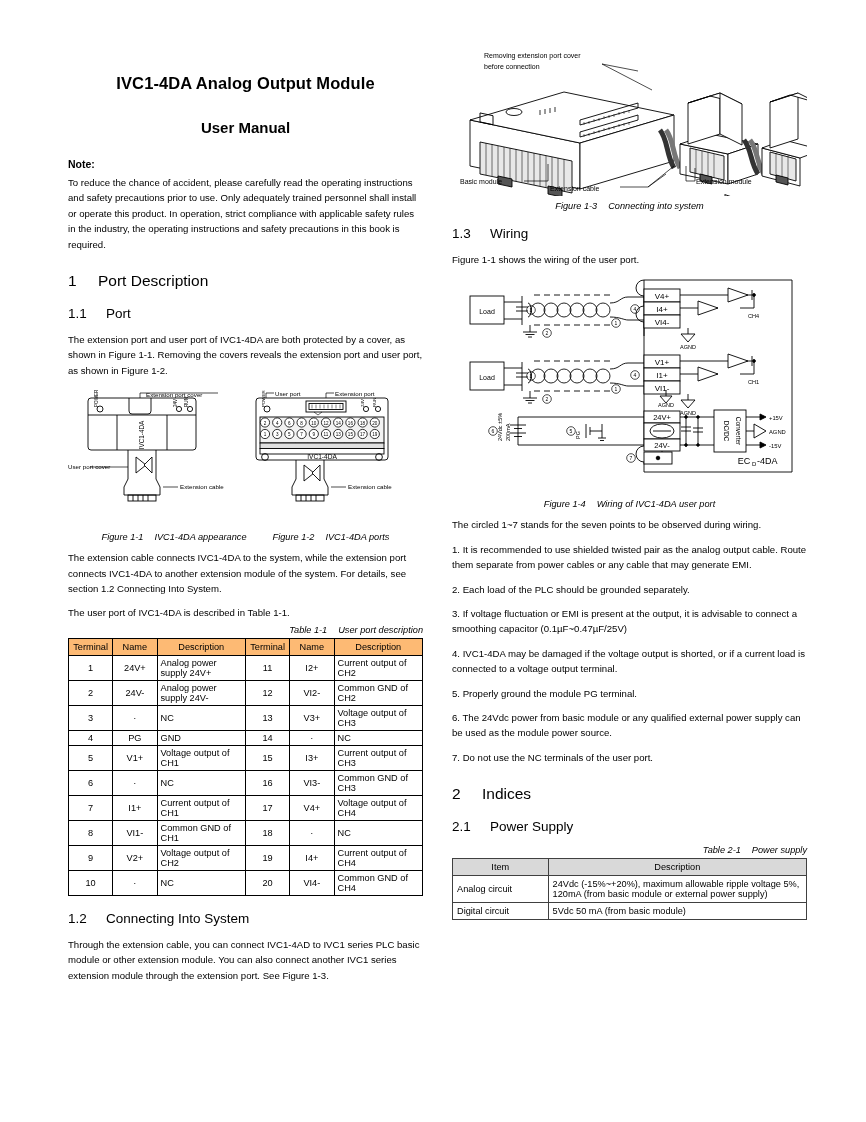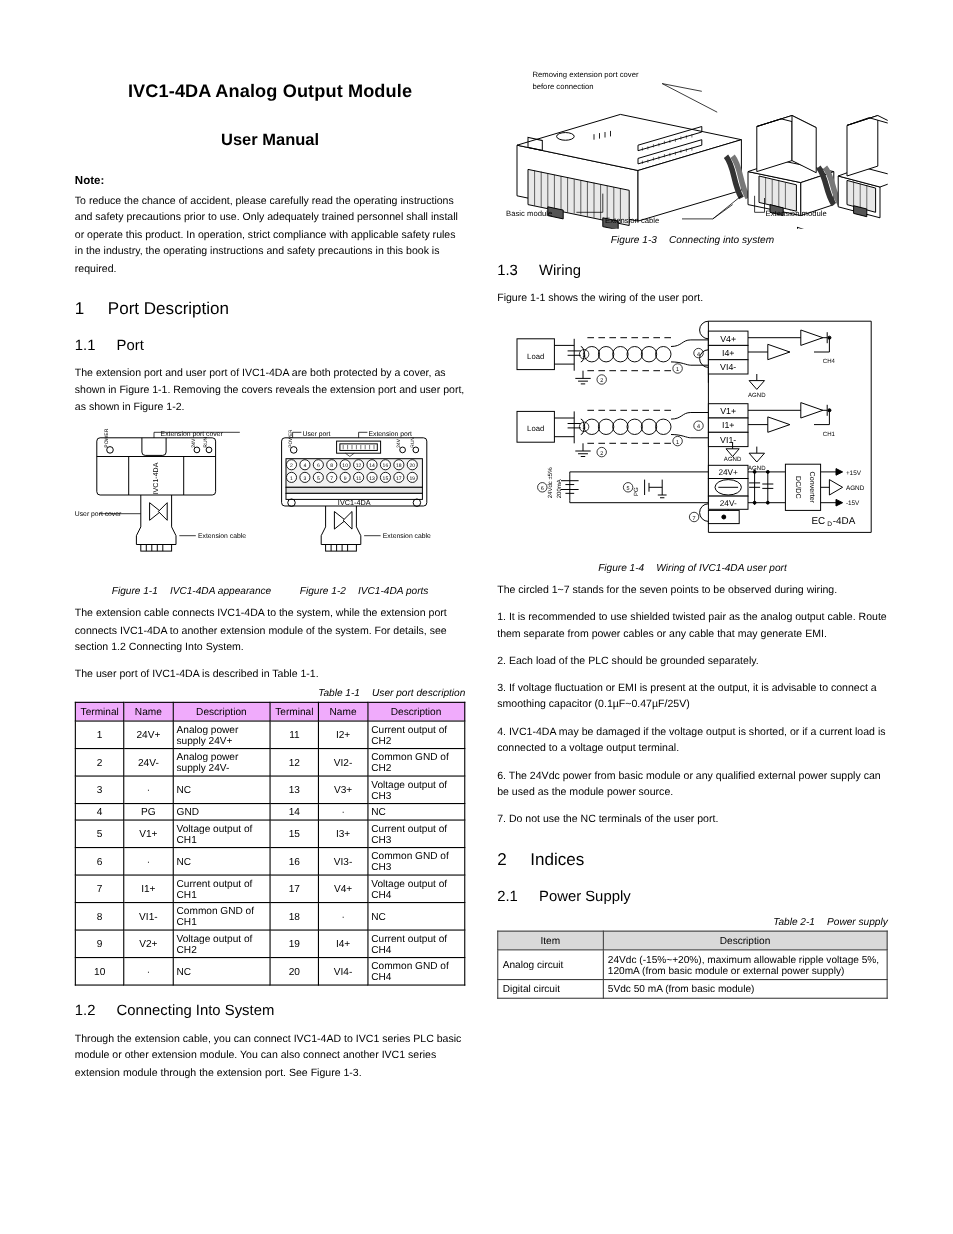--- a/index.html
+++ b/index.html
@@ -23,21 +23,21 @@
   }
   .col-left {
     position: absolute;
     left: 68px;
     top: 74px;
     width: 355px;
   }
   .col-right {
     position: absolute;
     left: 452px;
-    top: 56px;
+    top: 44px;
     width: 355px;
   }
 
   h1.doc-title {
     font-size: 16.5px;
     font-weight: bold;
     text-align: center;
     margin: 0 0 26px 0;
     letter-spacing: 0.1px;
   }
@@ -95,21 +95,21 @@
     border-collapse: collapse;
     width: 100%;
     font-size: 9.2px;
   }
   table.grid th, table.grid td {
     border: 1px solid #000;
     padding: 2px 3px;
     vertical-align: middle;
   }
   table.grid th {
-    background: #f0abfc;
+    background: #fdba74;
     font-weight: normal;
     text-align: center;
     padding: 3px 2px;
   }
   .c-term { width: 12.5%; text-align: center; }
   .c-name { width: 12.5%; text-align: center; }
   .c-desc { width: 25%; text-align: left; }
 
   table.ps { border-collapse: collapse; width: 100%; font-size: 9.2px; }
   table.ps th, table.ps td { border: 1px solid #404040; padding: 3px 4px; }
@@ -740,20 +740,21 @@
     <div class="fig-cap">
       <span>Figure 1-4</span><span class="gap"></span><span>Wiring of IVC1-4DA user port</span>
     </div>
 
     <p class="body">The circled 1~7 stands for the seven points to be observed during wiring.</p>
     <div id="wiring-notes">
         <p class="body">1. It is recommended to use shielded twisted pair as the analog output cable. Route them separate from power cables or any cable that may generate EMI.</p>
         <p class="body">2. Each load of the PLC should be grounded separately.</p>
         <p class="body">3. If voltage fluctuation or EMI is present at the output, it is advisable to connect a smoothing capacitor (0.1µF~0.47µF/25V)</p>
         <p class="body">4. IVC1-4DA may be damaged if the voltage output is shorted, or if a current load is connected to a voltage output terminal.</p>
+        <p class="body">5. Properly ground the module PG terminal.</p>
         <p class="body">6. The 24Vdc power from basic module or any qualified external power supply can be used as the module power source.</p>
         <p class="body">7. Do not use the NC terminals of the user port.</p>
       </div>
 
     <h3 class="sec">
       <span class="num">2</span>
       <span>Indices</span>
     </h3>
 
     <h4 class="subsec">

